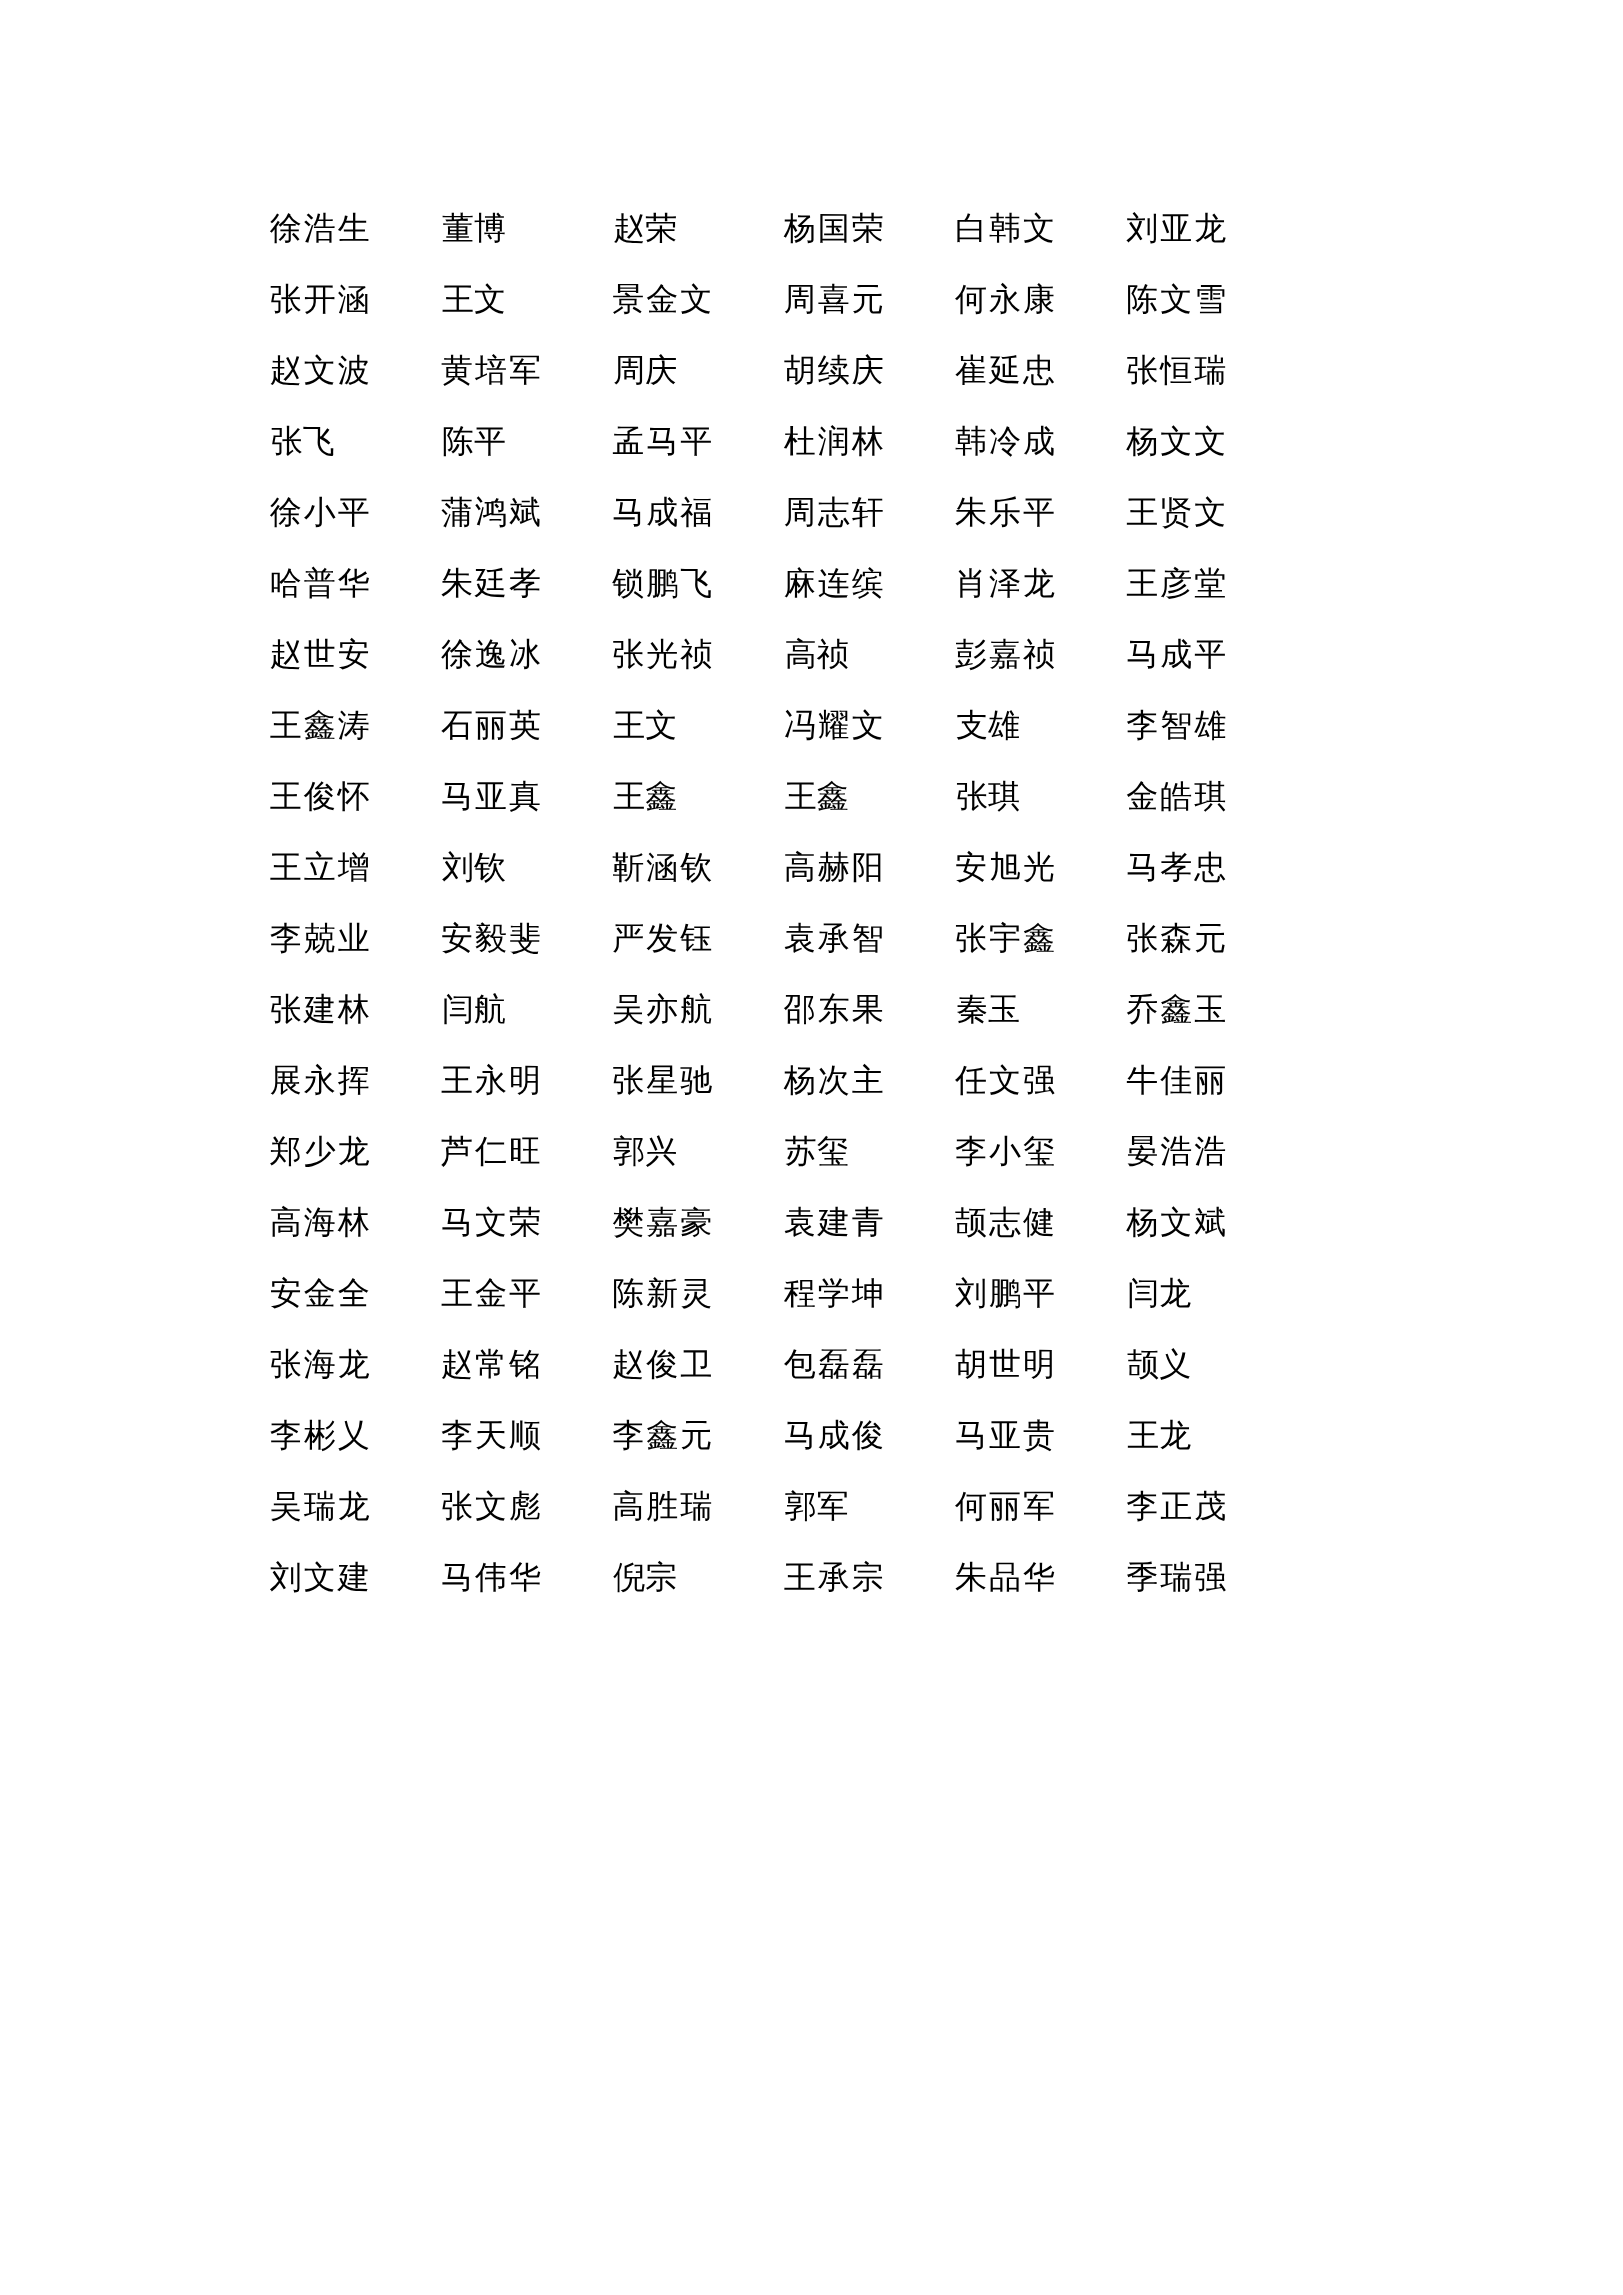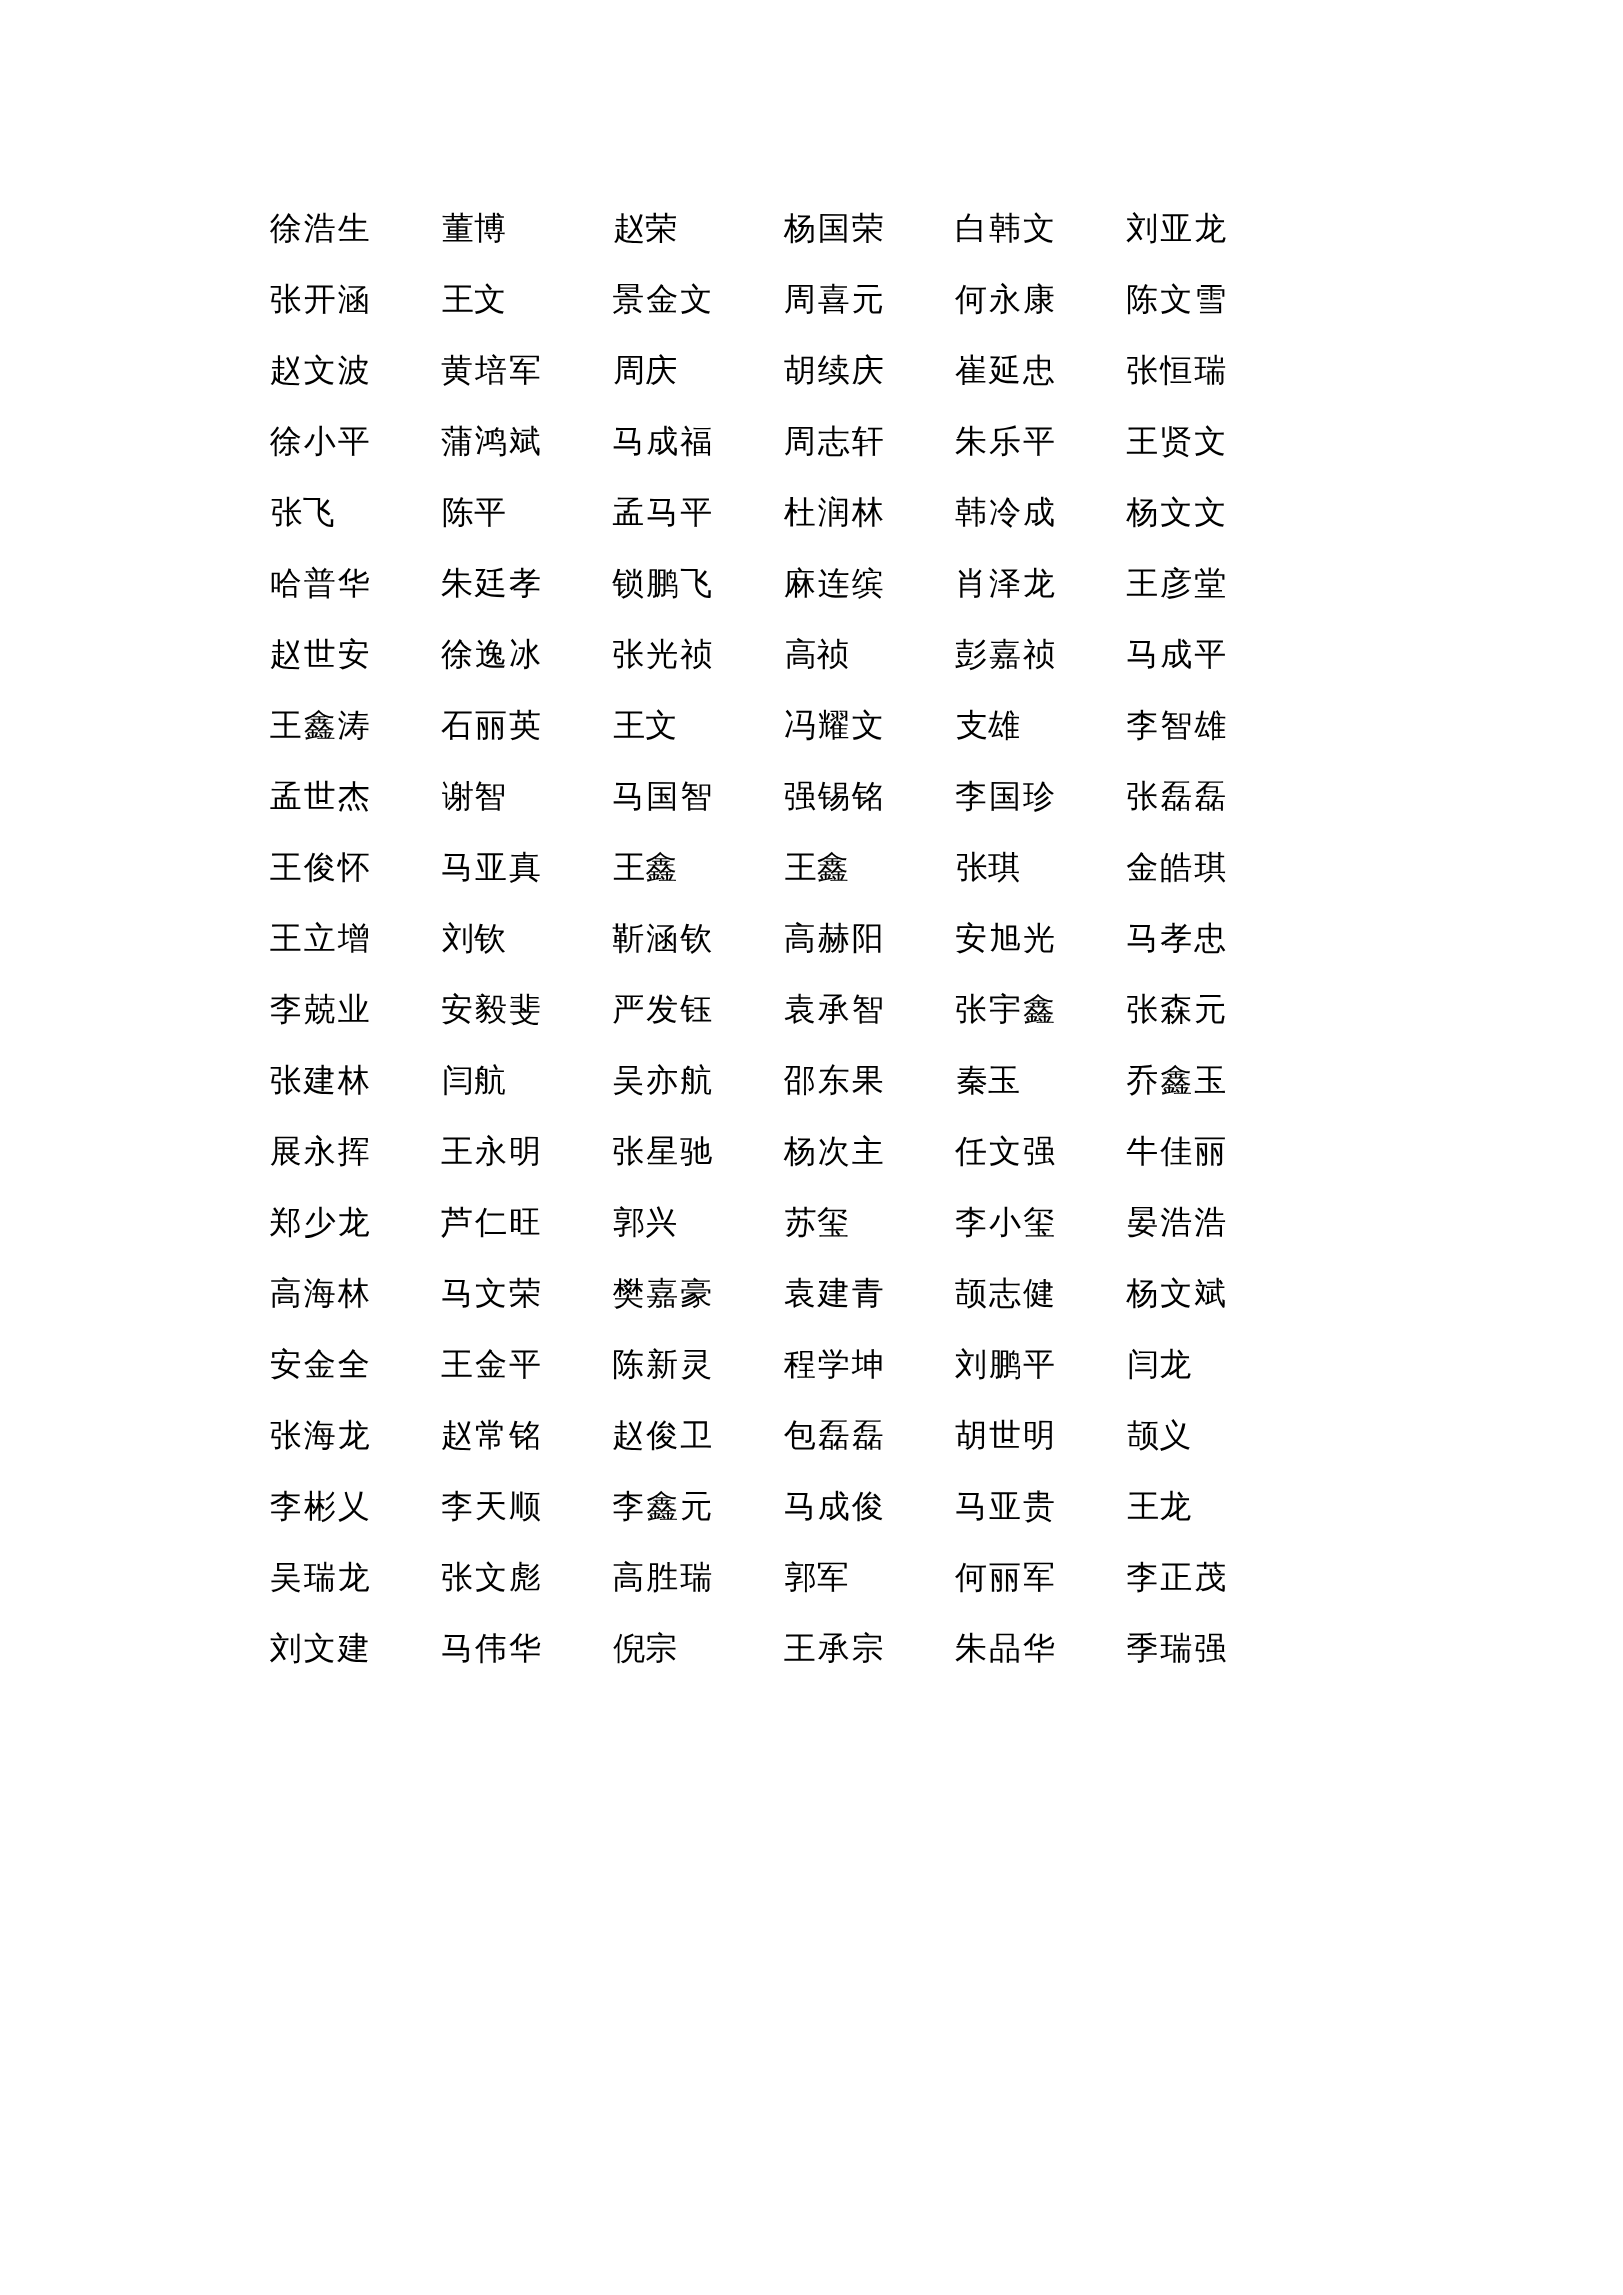--- a/index.html
+++ b/index.html
@@ -86,36 +86,36 @@
         </tr>
         <tr>
           <td><span class="n3">赵文波</span></td>
           <td><span class="n3">黄培军</span></td>
           <td><span class="n2">周庆</span></td>
           <td><span class="n3">胡续庆</span></td>
           <td><span class="n3">崔延忠</span></td>
           <td><span class="n3">张恒瑞</span></td>
         </tr>
         <tr>
+          <td><span class="n2">张飞</span></td>
+          <td><span class="n2">陈平</span></td>
+          <td><span class="n3">孟马平</span></td>
+          <td><span class="n3">杜润林</span></td>
+          <td><span class="n3">韩冷成</span></td>
+          <td><span class="n3">杨文文</span></td>
+        </tr>
+        <tr>
           <td><span class="n3">徐小平</span></td>
           <td><span class="n3">蒲鸿斌</span></td>
           <td><span class="n3">马成福</span></td>
           <td><span class="n3">周志轩</span></td>
           <td><span class="n3">朱乐平</span></td>
           <td><span class="n3">王贤文</span></td>
         </tr>
         <tr>
-          <td><span class="n2">张飞</span></td>
-          <td><span class="n2">陈平</span></td>
-          <td><span class="n3">孟马平</span></td>
-          <td><span class="n3">杜润林</span></td>
-          <td><span class="n3">韩冷成</span></td>
-          <td><span class="n3">杨文文</span></td>
-        </tr>
-        <tr>
           <td><span class="n3">哈普华</span></td>
           <td><span class="n3">朱廷孝</span></td>
           <td><span class="n3">锁鹏飞</span></td>
           <td><span class="n3">麻连缤</span></td>
           <td><span class="n3">肖泽龙</span></td>
           <td><span class="n3">王彦堂</span></td>
         </tr>
         <tr>
           <td><span class="n3">赵世安</span></td>
           <td><span class="n3">徐逸冰</span></td>
@@ -126,28 +126,20 @@
         </tr>
         <tr>
           <td><span class="n3">王鑫涛</span></td>
           <td><span class="n3">石丽英</span></td>
           <td><span class="n2">王文</span></td>
           <td><span class="n3">冯耀文</span></td>
           <td><span class="n2">支雄</span></td>
           <td><span class="n3">李智雄</span></td>
         </tr>
         <tr>
-          <td><span class="n3">孟世杰</span></td>
-          <td><span class="n2">谢智</span></td>
-          <td><span class="n3">马国智</span></td>
-          <td><span class="n3">强锡铭</span></td>
-          <td><span class="n3">李国珍</span></td>
-          <td><span class="n3">张磊磊</span></td>
-        </tr>
-        <tr>
           <td><span class="n3">王俊怀</span></td>
           <td><span class="n3">马亚真</span></td>
           <td><span class="n2">王鑫</span></td>
           <td><span class="n2">王鑫</span></td>
           <td><span class="n2">张琪</span></td>
           <td><span class="n3">金皓琪</span></td>
         </tr>
         <tr>
           <td><span class="n3">王立增</span></td>
           <td><span class="n2">刘钦</span></td>

